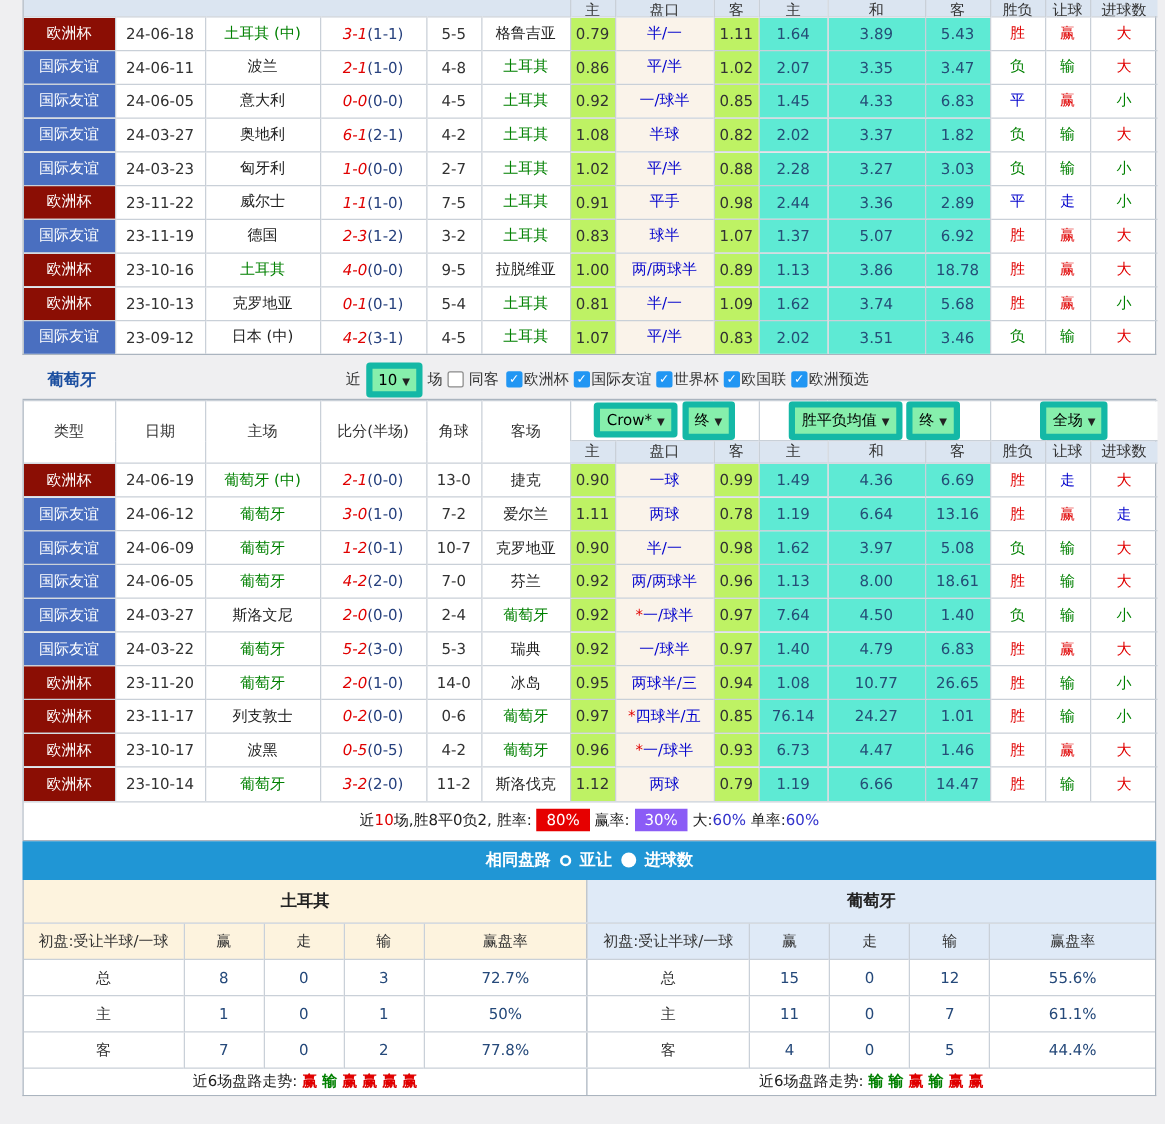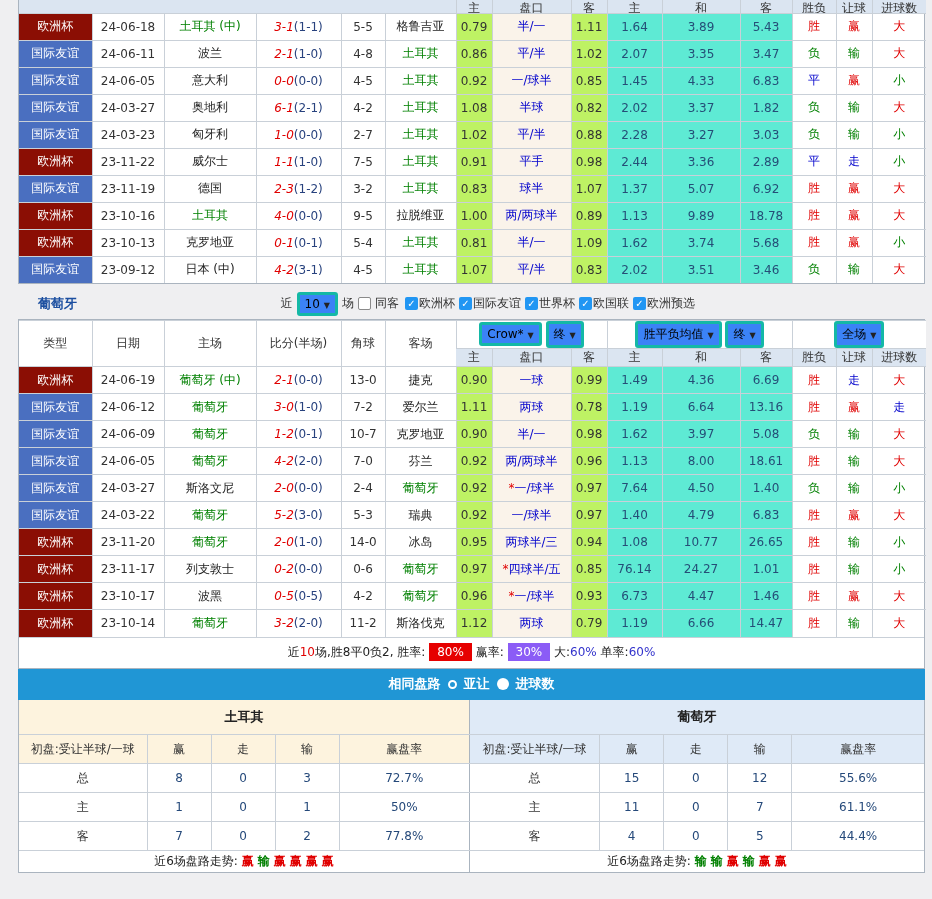--- a/index.html
+++ b/index.html
@@ -30,21 +30,21 @@
   .summary-row { border-top:1px solid #c9d0d8; background:#fff; text-align:center; padding:6px 0 7px 0; color:#222; }
   .summary-row .pct { color:#3333cc; }
   .summary-row .cnt { color:#e00000; }
   .badge-red { background:#e60000; color:#fff; padding:2px 8px;margin-top:16px; }
   .badge-green { background:#8b5cf6; color:#fff; padding:2px 8px; }
 
   
   .section-bar { display:flex; align-items:center; height:31px; background:#efeff1; padding-left:20px; }
   .section-title { color:#1c4fa0; font-weight:bold; font-size:13px; }
   .filters { display:flex; align-items:center; margin-left:auto; margin-right:228px; gap:4px; }
-  .dd { display:inline-block; border:3px solid #14b8a6; border-radius:3px; background:#3b82f6; padding:2px 5px; color:#000; cursor:pointer; }
+  .dd { display:inline-block; border:5px solid #14b8a6; border-radius:3px; background:#86efac; padding:2px 5px; color:#000; cursor:pointer; }
   .dd .caret { font-size:8px; margin-left:4px; color:#222; }
   .cb { display:inline-block; width:13px; height:13px; border-radius:2px; background:#2196f3; color:#fff; font-size:10px; line-height:13px; text-align:center; vertical-align:-2px; cursor:pointer; }
   .cb.unchecked { background:#fff; border:1px solid #8a8a8a; }
   .cb-label { margin-right:2px; }
 
   
   tr.hdr-dd th { background:#fff; height:26px; }
   tr.hdr-sub th { background:#dbe5f1; height:17px; }
   th.span-hd { background:#dbe5f1; }
 
@@ -248,21 +248,21 @@
           <td class="league lg-maroon">欧洲杯</td>
           <td>23-10-16</td>
           <td class="team-cell hl">土耳其</td>
           <td><span class="score-main">4-0</span><span class="score-half">(0-0)</span></td>
           <td>9-5</td>
           <td class="team-cell">拉脱维亚</td>
           <td class="asian">1.00</td>
           <td class="handicap"><span class="star"></span><span>两/两球半</span></td>
           <td class="asian">0.89</td>
           <td class="euro">1.13</td>
-          <td class="euro">9.89</td>
+          <td class="euro">3.86</td>
           <td class="euro">18.78</td>
           <td class="t-red">胜</td>
           <td class="t-red">赢</td>
           <td class="t-red">大</td>
         </tr>
           <tr>
           <td class="league lg-maroon">欧洲杯</td>
           <td>23-10-13</td>
           <td class="team-cell">克罗地亚</td>
           <td><span class="score-main">0-1</span><span class="score-half">(0-1)</span></td>

